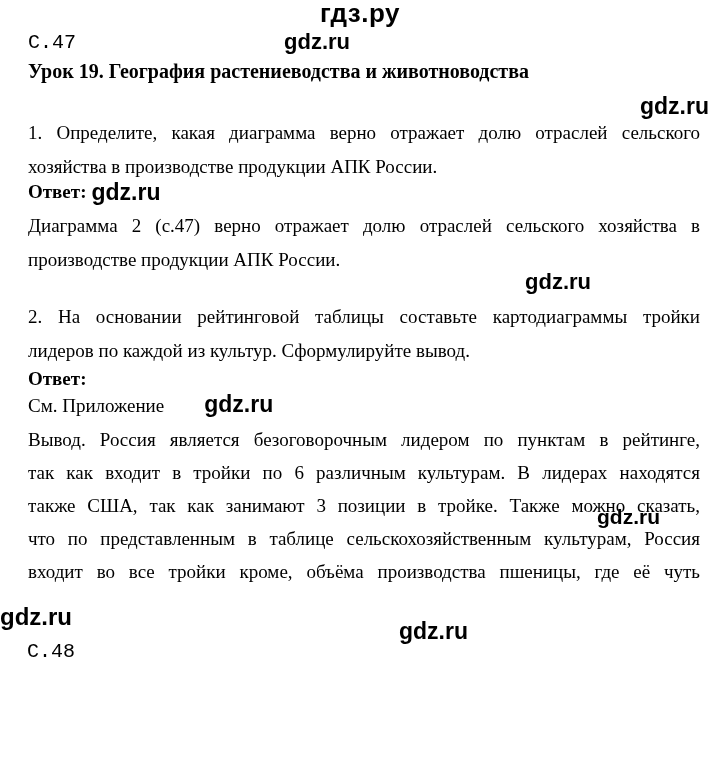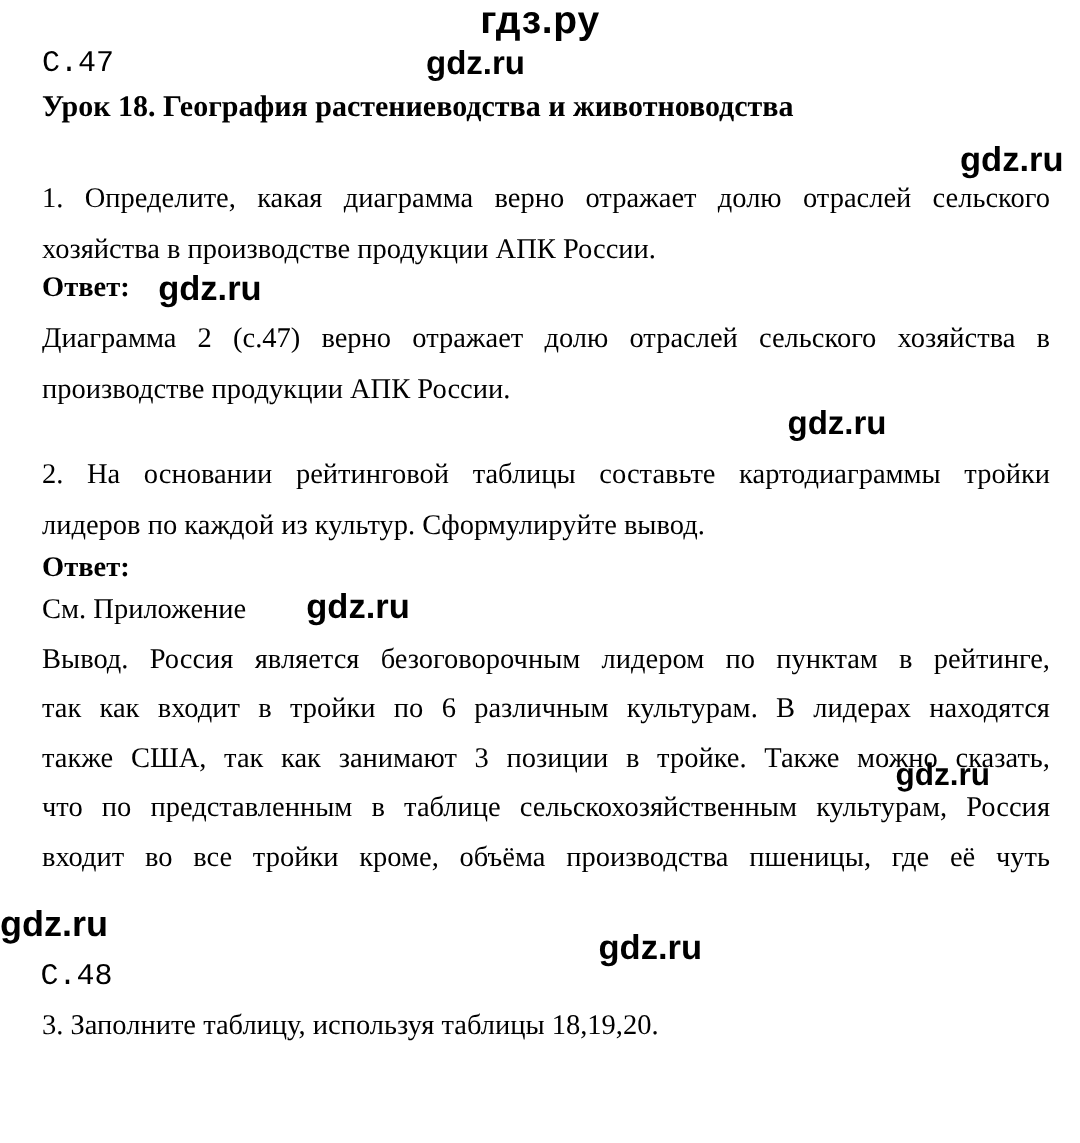--- a/index.html
+++ b/index.html
@@ -67,21 +67,21 @@
   .a1   { top: 209px; }
   .q2   { top: 300px; }
   .concl{ top: 423px; }
   .q3   { left: 28px; top: 672px; font-size: 19px; line-height: 1.3; white-space: nowrap; }
   
   .ansrow {
     position: absolute;
     left: 28px;
     display: flex;
     align-items: center;
-    gap: 19px;
+    gap: 5px;
     font-size: 19px;
     font-weight: 700;
     line-height: 1.2;
     white-space: nowrap;
   }
   .ans1 { top: 181px; }
   .ans2 { top: 368px; }
   .ans3 { top: 703px; }
   .wm-inline {
     font-family: "Liberation Sans", sans-serif;
@@ -105,21 +105,21 @@
 </head>
 <body>
 
 <div class="page">
 
   <div class="abs logo">гдз.ру</div>
 
   <div class="abs pagenum pg47">С.47</div>
   <div class="wm wm1">gdz.ru</div>
 
-  <div class="abs heading">Урок 18. География растениеводства и животноводства</div>
+  <div class="abs heading">Урок 19. География растениеводства и животноводства</div>
 
   <div class="wm wm2">gdz.ru</div>
 
   <div class="para lh34 q1">
     <div class="line just">1. Определите, какая диаграмма верно отражает долю отраслей сельского</div>
     <div class="line">хозяйства в производстве продукции АПК России.</div>
   </div>
 
   <div class="ansrow ans1">
     <span>Ответ:</span>
@@ -154,21 +154,20 @@
     <div class="line just">что по представленным в таблице сельскохозяйственным культурам, Россия</div>
     <div class="line just">входит во все тройки кроме, объёма производства пшеницы, где её чуть</div>
   </div>
 
   <div class="wm wm4">gdz.ru</div>
   <div class="wm wm5">gdz.ru</div>
   <div class="wm wm6">gdz.ru</div>
 
   <div class="abs pagenum pg48">С.48</div>
 
-  <div class="abs q3">3. Заполните таблицу, используя таблицы 18,19,20.</div>
 
   <div class="ansrow ans3">
     <span>Ответ:</span>
   </div>
 
   <div class="wm wm7">gdz.ru</div>
 
 </div>
 
 </body></html>

